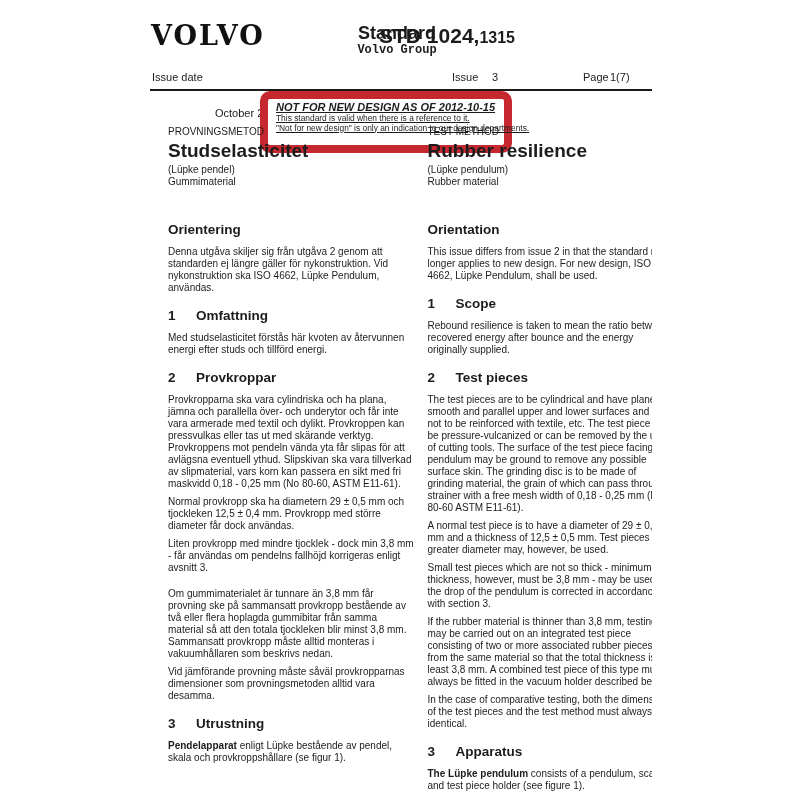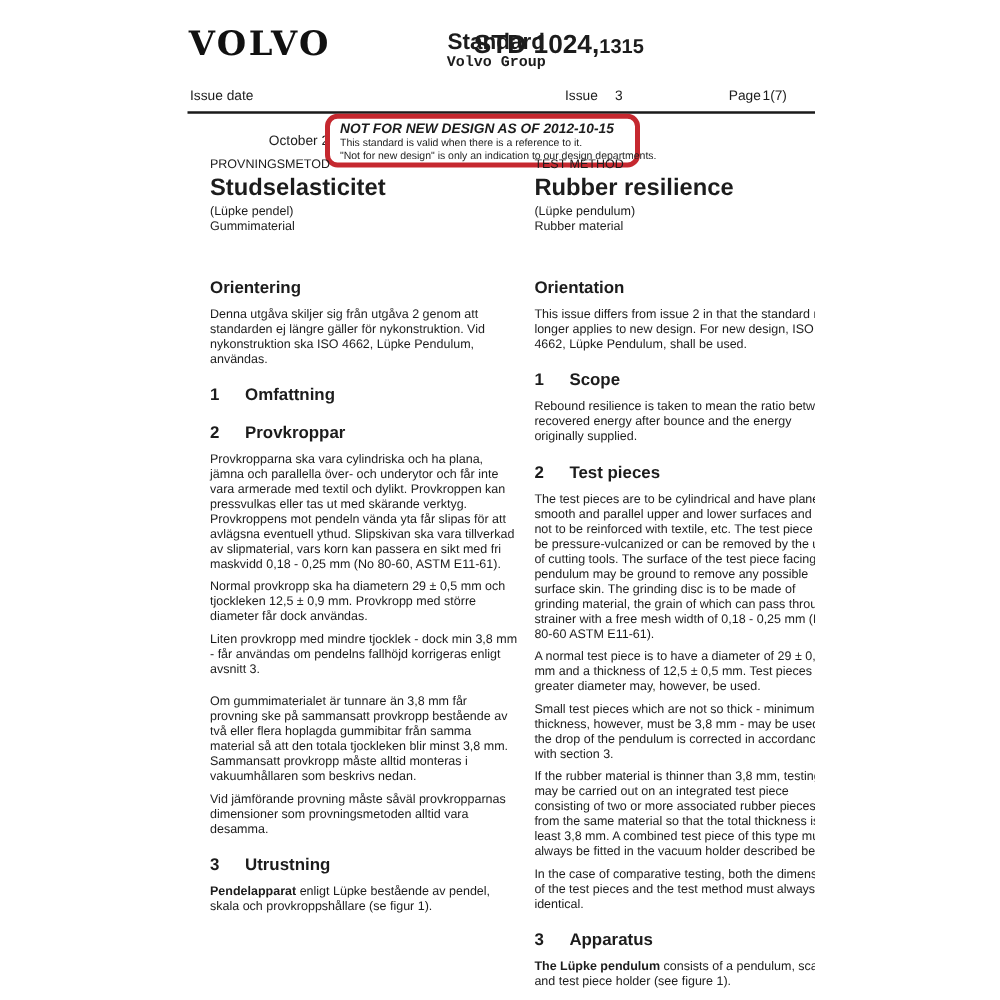--- a/index.html
+++ b/index.html
@@ -19,22 +19,22 @@
   .doc-num{position:absolute;top:24px;right:137px;font-weight:bold;font-size:21px;white-space:nowrap;}
   .doc-num .suffix{font-size:16px;}
   .meta{position:absolute;left:152px;top:71px;width:506px;height:14px;font-size:11px;}
   .meta span{position:absolute;top:0;white-space:nowrap;}
   .m-idl{left:0;} .m-idv{left:63px;margin-top:36px;} .m-il{left:300px;} .m-iv{left:340px;}
   .m-pl{left:431px;} .m-pv{left:458px;}
   .rule{position:absolute;left:150px;top:89px;width:507px;height:2px;background:#1a1a1a;}
   
   .notice{
     position:absolute;left:260px;top:91px;width:252px;
-    background:#fff;border:4px solid #b91c1c;border-radius:10px;
-    padding:2px 7px 1px 8px;box-sizing:border-box;
+    background:#fff;border:8px solid #b91c1c;border-radius:10px;
+    padding:2px 7px 12px 8px;box-sizing:border-box;text-decoration:underline;
   }
   .notice .n-title{font-size:11px;font-weight:bold;font-style:italic;line-height:13px;white-space:nowrap;}
   .notice .n-line{font-size:8.4px;line-height:9.6px;white-space:nowrap;}
   
   .cols{position:absolute;left:168px;top:126px;width:506px;display:flex;gap:13px;}
   .col{width:248px;font-size:10px;line-height:12px;}
   .kicker{font-size:10px;line-height:12px;margin:0 0 2px 0;}
   .title{font-size:19px;line-height:21px;font-weight:bold;margin:0 0 3px 0;}
   .subtitle{font-size:10px;line-height:12px;}
   h2{margin:0;padding:0;font-size:13.5px;line-height:16px;font-weight:bold;}
@@ -82,27 +82,28 @@
       <div class="subtitle">(Lüpke pendel)</div>
       <div class="subtitle">Gummimaterial</div>
 
       <h2 class="h-orient">Orientering</h2>
       <p class="para">Denna utgåva skiljer sig från utgåva 2 genom att standarden ej längre gäller för nykonstruktion. Vid nykonstruktion ska ISO 4662, Lüpke Pendulum, användas.</p>
 
       <h2 class="h-sec">
         <span class="num">1</span>
         <span>Omfattning</span>
       </h2>
+      <p class="para">Med studselasticitet förstås här kvoten av återvunnen energi efter studs och tillförd energi.</p>
 
       <h2 class="h-sec">
         <span class="num">2</span>
         <span>Provkroppar</span>
       </h2>
       <p class="para">Provkropparna ska vara cylindriska och ha plana, jämna och parallella över- och underytor och får inte vara armerade med textil och dylikt. Provkroppen kan pressvulkas eller tas ut med skärande verktyg. Provkroppens mot pendeln vända yta får slipas för att avlägsna eventuell ythud. Slipskivan ska vara tillverkad av slipmaterial, vars korn kan passera en sikt med fri maskvidd 0,18 - 0,25 mm (No 80-60, ASTM E11-61).</p>
-      <p class="para">Normal provkropp ska ha diametern 29 ± 0,5 mm och tjockleken 12,5 ± 0,9 mm. Provkropp med större diameter får dock användas.</p>
+      <p class="para">Normal provkropp ska ha diametern 29 ± 0,5 mm och tjockleken 12,5 ± 0,4 mm. Provkropp med större diameter får dock användas.</p>
       <p class="para">Liten provkropp med mindre tjocklek - dock min 3,8 mm - får användas om pendelns fallhöjd korrigeras enligt avsnitt 3.</p>
       <p class="para gap-lg">Om gummimaterialet är tunnare än 3,8 mm får provning ske på sammansatt provkropp bestående av två eller flera hoplagda gummibitar från samma material så att den totala tjockleken blir minst 3,8 mm. Sammansatt provkropp måste alltid monteras i vakuumhållaren som beskrivs nedan.</p>
       <p class="para">Vid jämförande provning måste såväl provkropparnas dimensioner som provningsmetoden alltid vara desamma.</p>
 
       <h2 class="h-sec">
         <span class="num">3</span>
         <span>Utrustning</span>
       </h2>
       <p class="para"><span class="lead">Pendelapparat</span><span> enligt Lüpke bestående av pendel, skala och provkroppshållare (se figur 1).</span></p>
     </section>

